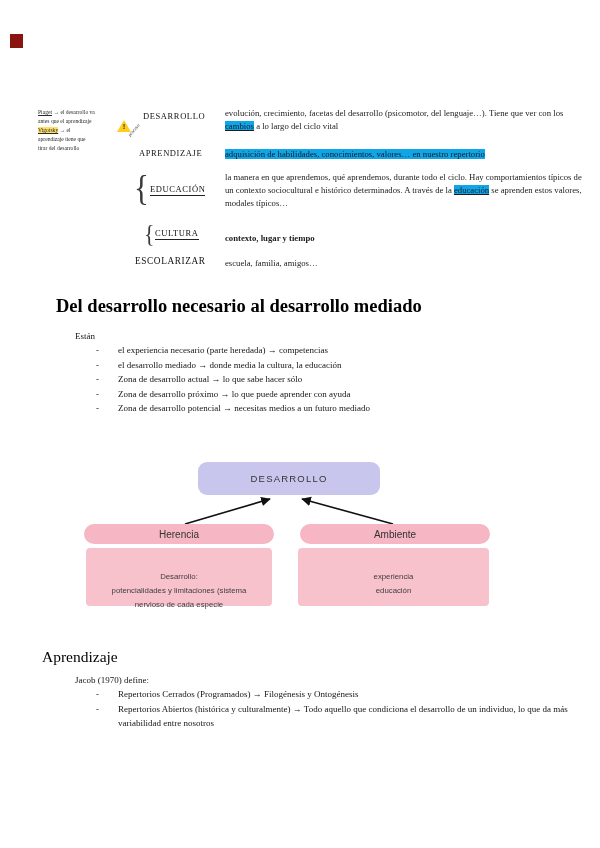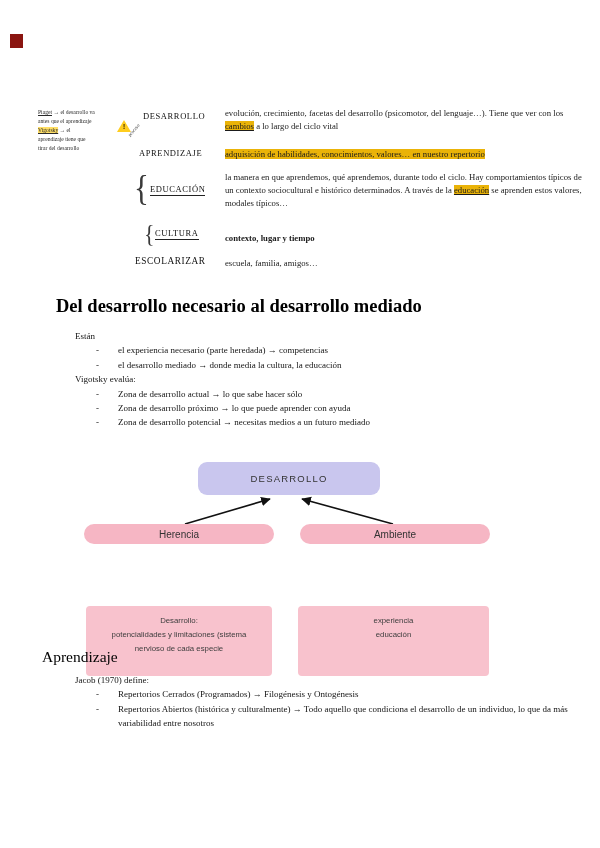--- a/index.html
+++ b/index.html
@@ -18,21 +18,21 @@
   .mn-name { text-decoration:underline; }
   .mn-name.hl-soft { background:#ffdf66; }
 
   
   .term { position:absolute; font-size:8.5px; letter-spacing:0.6px; color:#111; white-space:nowrap; }
   .term.u { border-bottom:0.8px solid #222; padding-bottom:1px; }
   .term.big { font-size:9.3px; }
   .brace { position:absolute; color:#3a3a3a; font-family:"Liberation Serif", serif; transform:scaleY(1.15); transform-origin:top left; }
   .def { position:absolute; left:225px; width:363px; font-size:8.7px; line-height:13px; color:#1b1b1b; }
   .def.bold { font-weight:bold; }
-  .hl { background:#eab308; }
+  .hl { background:#0ea5e9; }
   .hl.u { text-decoration:underline; }
 
   .warn { position:absolute; left:117px; top:120px; width:14px; height:13px; }
   .warn-tri { width:0; height:0; border-left:7px solid transparent; border-right:7px solid transparent; border-bottom:12px solid #ffcd1e; }
   .warn-ex { position:absolute; left:0; top:2px; width:14px; text-align:center; font-size:8px; font-weight:bold; color:#4a3500; font-family:"Liberation Sans", sans-serif; }
   .tiny-note { position:absolute; left:127px; top:134px; font-size:4.8px; color:#333; transform:rotate(-48deg); transform-origin:left top; }
 
   
   .h1 { position:absolute; font-size:18.5px; font-weight:bold; color:#000; white-space:nowrap; }
   .h2 { position:absolute; font-size:15.5px; font-weight:normal; color:#000; white-space:nowrap; }
@@ -44,23 +44,23 @@
   .dash { width:22px; flex:none; }
   .btext { flex:1; }
 
   
   .node { position:absolute; display:flex; align-items:center; justify-content:center;
           font-family:"Liberation Sans", sans-serif; color:#333; }
   .node.root { left:198px; top:462px; width:182px; height:33px; background:#c9c6ee; border-radius:9px;
                font-size:9.5px; letter-spacing:1.2px; }
   .node.pill { top:524px; width:190px; height:20px; background:#f6b6c4; border-radius:14px; font-size:10px; }
   .pill-l { left:84px; } .pill-r { left:300px; }
-  .detail { position:absolute; top:606px; height:70px; background:#f8c2cd; border-radius:4px;
+  .detail { position:absolute; top:548px; height:58px; background:#f8c2cd; border-radius:4px;
             font-family:"Liberation Sans", sans-serif; font-size:7.8px; color:#3d3d3d;
-            text-align:center; padding-top:8px; line-height:14px; }
+            text-align:center; padding-top:22px; line-height:14px; }
   .detail-l { left:86px; width:186px; }
   .detail-r { left:298px; width:191px; }
   .arrows { position:absolute; left:150px; top:492px; }
 </style>
 </head>
 <body>
 
 <div class="page">
 
   <div class="logo"></div>
@@ -112,21 +112,20 @@
   <div class="body-block" style="left:75px; top:329px; width:508px;">
     <div class="line">Están</div>
     <div class="line bullet">
       <span class="dash">-</span>
       <span class="btext">el experiencia necesario (parte heredada) → competencias</span>
     </div>
     <div class="line bullet">
       <span class="dash">-</span>
       <span class="btext">el desarrollo mediado → donde media la cultura, la educación</span>
     </div>
-    <div class="line">Vigotsky evalúa:</div>
     <div class="line bullet">
       <span class="dash">-</span>
       <span class="btext">Zona de desarrollo actual → lo que sabe hacer sólo</span>
     </div>
     <div class="line bullet">
       <span class="dash">-</span>
       <span class="btext">Zona de desarrollo próximo → lo que puede aprender con ayuda</span>
     </div>
     <div class="line bullet">
       <span class="dash">-</span>

